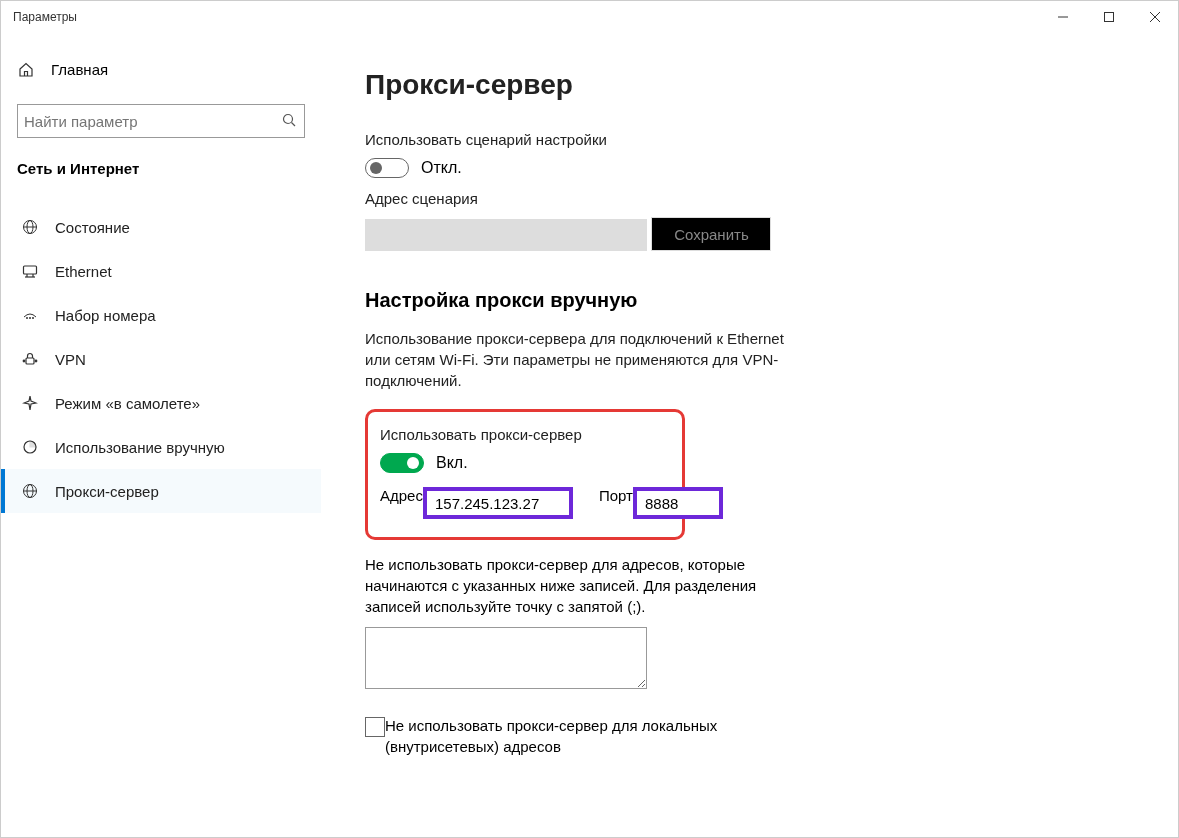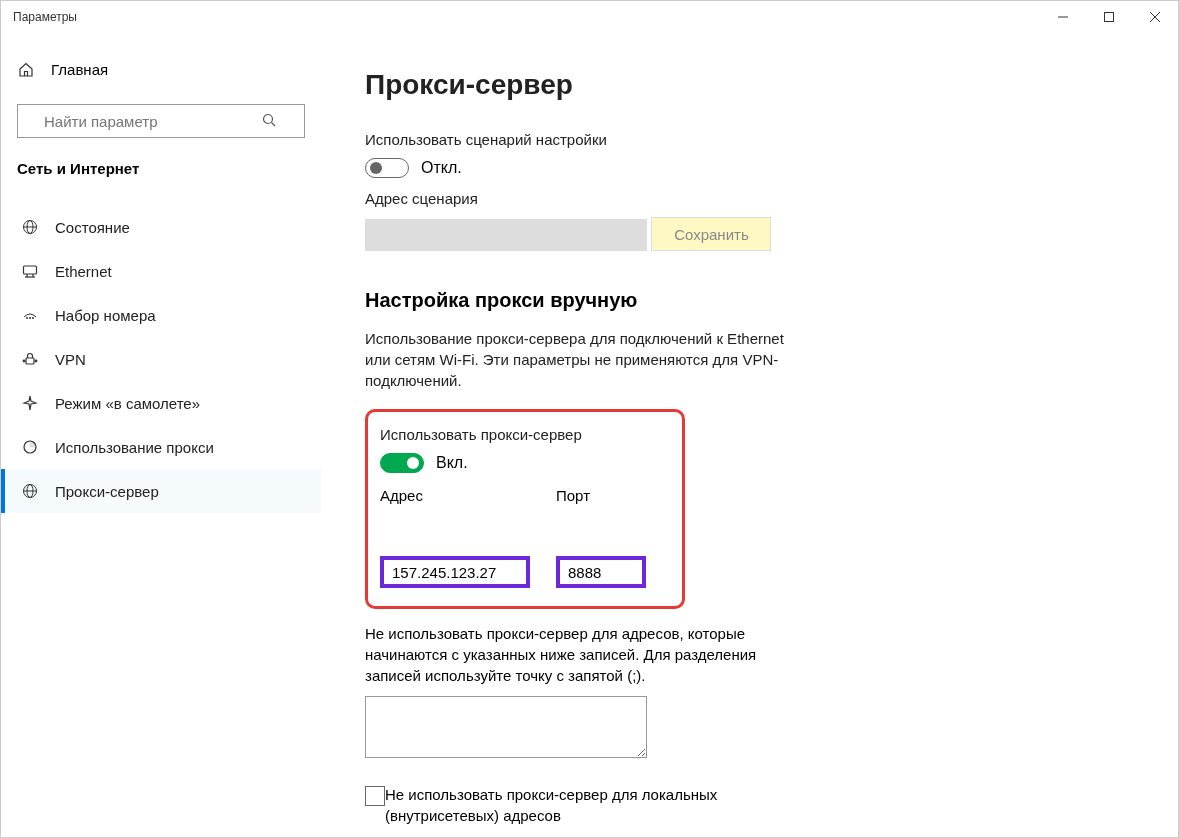--- a/index.html
+++ b/index.html
@@ -5,42 +5,42 @@
   * { box-sizing: border-box; margin: 0; padding: 0; font-family: "Segoe UI", Arial, sans-serif; }
   body { background: #fff; width: 1179px; height: 838px; overflow: hidden; border: 1px solid #ccc; position: relative; }
   .titlebar { height: 32px; display: flex; align-items: center; justify-content: space-between; padding-left: 12px; font-size: 12px; color: #333; }
   .win-controls { display: flex; }
   .win-btn { width: 46px; height: 32px; display: flex; align-items: center; justify-content: center; color: #333; }
   .win-btn svg { stroke: #333; }
   .content { display: flex; height: calc(100% - 32px); }
   .sidebar { width: 320px; padding-top: 20px; }
   .home-link { display: flex; align-items: center; padding: 8px 16px; gap: 16px; font-size: 15px; margin-bottom: 18px; }
   .icon { width: 18px; display:flex; align-items:center; justify-content:center; color:#333; }
-  .search-box { margin: 0 16px 22px 16px; display: flex; align-items: center; border: 1px solid #999; height: 34px; padding: 0 26px; }
+  .search-box { margin: 0 16px 22px 16px; display: flex; align-items: center; border: 1px solid #999; height: 34px; padding: 0 6px; }
   .search-box input { flex:1; border:none; outline:none; font-size: 15px; color:#666; background:transparent; }
   .search-icon { width:16px; height:16px; color:#555; }
   .category-title { font-weight: 600; font-size: 15px; padding: 0 16px; margin-bottom: 28px; }
   .nav-item { display: flex; align-items: center; gap: 16px; height: 44px; padding-left: 16px; font-size: 15px; color: #222; border-left: 4px solid transparent; cursor:pointer; }
   .nav-item.active { border-left-color: #0078d4; background: rgba(0,120,212,0.04); }
   .main { flex: 1; padding: 36px 40px 0 44px; overflow-y:auto; }
   .page-title { font-size: 28px; font-weight: 600; margin-bottom: 30px; color:#222; }
   .sect-label { font-size: 15px; margin-bottom: 10px; color:#222; }
   .toggle-row { display:flex; align-items:center; gap:12px; margin-bottom: 12px; }
   .toggle { width: 44px; height: 20px; border-radius: 10px; border: 1px solid #666; position: relative; background:#fff; }
   .toggle .knob { position:absolute; width:12px; height:12px; border-radius:50%; background:#666; top:3px; left:4px; }
   .toggle.on { background:#0078d4; border-color:#0078d4; }
   .toggle.on .knob { background:#fff; left:auto; right:4px; }
   .toggle.green.on { background:#00a84f; border-color:#00a84f; }
   .disabled-input { width: 282px; height: 32px; background:#ddd; border:none; margin-bottom: 24px; }
-  .save-btn-disabled { width:120px; height:34px; background:#fef9c3; color:#888; border:1px solid #ddd; font-size:15px; margin-bottom: 38px; }
+  .save-btn-disabled { width:120px; height:34px; background:#000000; color:#888; border:1px solid #ddd; font-size:15px; margin-bottom: 38px; }
   .subtitle { font-size: 20px; font-weight:600; margin-bottom: 16px; }
   .desc { font-size: 15px; color:#222; margin-bottom: 18px; max-width: 440px; line-height:1.4; }
   .highlight-box { border: 3px solid #e53935; border-radius: 10px; padding: 14px 12px 18px 12px; width: 320px; margin-bottom: 14px; }
   .field-row { display:flex; gap:26px; margin-top:14px; }
-  .field-col { display:flex; flex-direction:column;gap:48px; }
+  .field-col { display:flex; flex-direction:row; }
   .field-label { font-size: 15px; margin-bottom:4px; }
   .text-input { height:32px; border:4px solid #6d28d9; padding:0 8px; font-size:15px; outline:none; }
   .addr-input { width:150px; }
   .port-input { width:90px; }
   .excl-desc { font-size:15px; max-width:440px; line-height:1.4; margin-bottom:10px; }
   .excl-box { width:282px; height:62px; border:1px solid #999; margin-bottom:22px; }
   .check-row { display:flex; align-items:flex-start; font-size:15px; max-width:440px; line-height:1.4; }
   .checkbox { width:20px; height:20px; border:1px solid #666; flex-shrink:0; margin-top:2px; }
 </style>
 </head>
@@ -139,21 +139,21 @@
         </span>
       <span>Режим «в самолете»</span>
     </div>
     <div class="nav-item">
       <span class="icon">
           <svg width="16" height="16" viewBox="0 0 16 16" fill="none" stroke="currentColor" stroke-width="1.2">
             <circle cx="8" cy="8" r="6"></circle>
             <path d="M8 2 A6 6 0 0 1 14 8 L8 8 Z" fill="currentColor" opacity="0.15"></path>
           </svg>
         </span>
-      <span>Использование прокси</span>
+      <span>Использование вручную</span>
     </div>
     <div class="nav-item active">
       <span class="icon">
           <svg width="16" height="16" viewBox="0 0 16 16" fill="none" stroke="currentColor" stroke-width="1">
             <circle cx="8" cy="8" r="6.5"></circle>
             <ellipse cx="8" cy="8" rx="3" ry="6.5"></ellipse>
             <line x1="1.5" y1="8" x2="14.5" y2="8"></line>
           </svg>
         </span>
       <span>Прокси-сервер</span>

